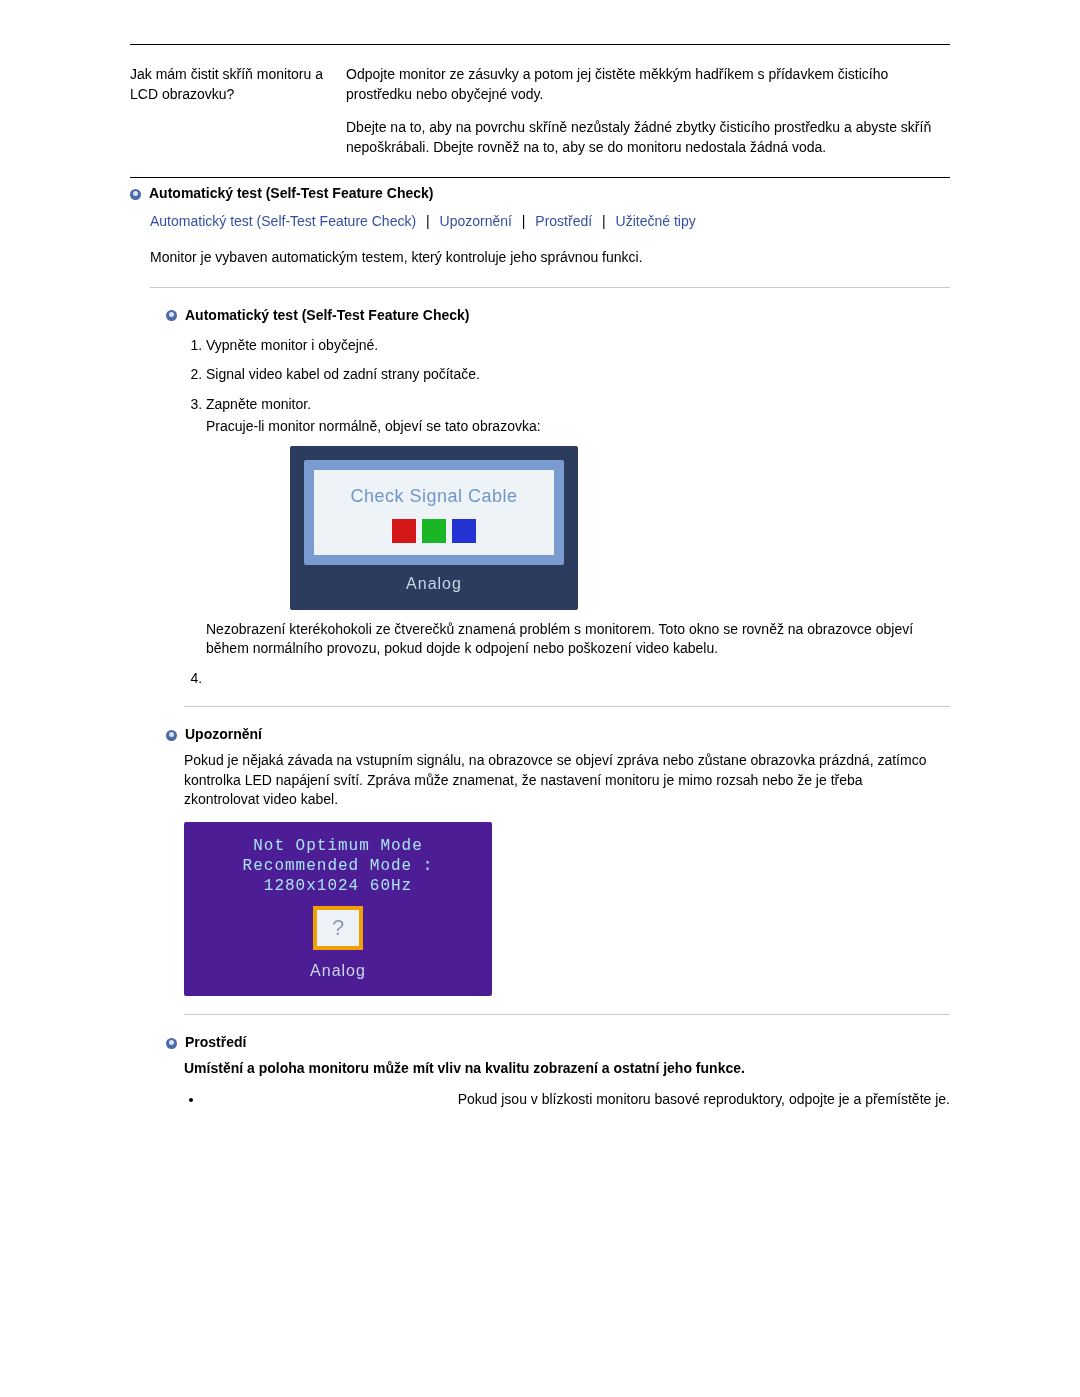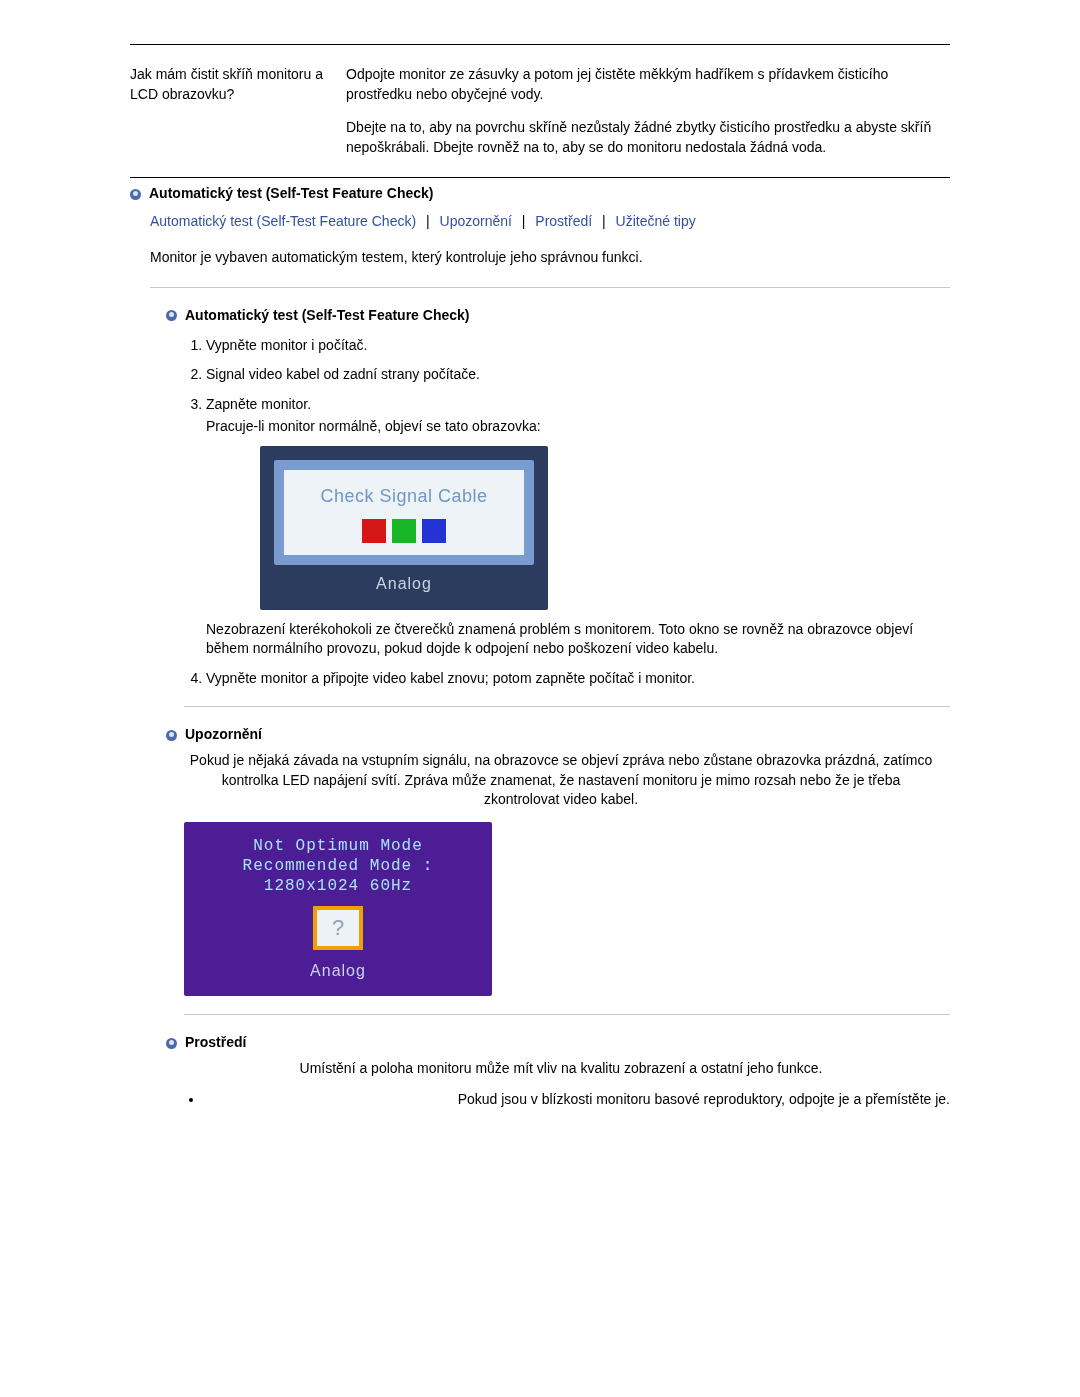--- a/index.html
+++ b/index.html
@@ -132,33 +132,32 @@
   }
   ol.steps li {
     margin: 10px 0;
   }
   ol.steps li .sub {
     margin-top: 2px;
   }
 
   .section-body {
     margin: 6px 12px 12px 54px;
-    text-align: center;
   }
 
   ul.dot {
     list-style: disc;
     margin: 8px 0 12px 74px;
     padding: 0;
     text-align: right;
   }
 
   
   .monitor1 {
-    margin: 10px 0 10px 54px;
+    margin: 10px 0 10px 84px;
     width: 260px;
     background: #2b3c5f;
     padding: 14px;
     border-radius: 2px;
   }
   .monitor1 .osd {
     background: #edf3f7;
     border: 10px solid #7a9bcf;
     border-radius: 2px;
     text-align: center;
@@ -261,21 +260,21 @@
     <div class="bullet-line">
       <span class="bullet-icon">
           <span class="outer"></span>
           <span class="inner"></span>
         </span>
       <span>Automatický test (Self-Test Feature Check)</span>
     </div>
   </div>
 
   <ol class="steps">
-    <li><span>Vypněte monitor i počítač.</span></li>
+    <li><span>Vypněte monitor i obyčejné.</span></li>
     <li><span>Signal video kabel od zadní strany počítače.</span></li>
     <li>
       <span>Zapněte monitor.</span>
       <div class="sub">Pracuje-li monitor normálně, objeví se tato obrazovka:</div>
 
       
       <div class="monitor1">
         <div class="osd">
           <div class="txt">Check Signal Cable</div>
           <div class="squares">
@@ -283,21 +282,20 @@
             <div class="sq green"></div>
             <div class="sq blue"></div>
           </div>
         </div>
         <div class="monitor-label">Analog</div>
       </div>
 
       <div class="sub" style="margin-top:8px;">Nezobrazení kterékohokoli ze čtverečků znamená problém s monitorem. Toto okno se rovněž na obrazovce objeví během normálního provozu, pokud dojde k odpojení nebo poškození video kabelu.</div>
     </li>
     <li>
-      <span>Vypněte monitor a připojte video kabel znovu; potom zapněte počítač i monitor.</span>
     </li>
   </ol>
 
   <hr class="thin indent">
 
   <div class="sub">
     <div class="bullet-line">
       <span class="bullet-icon">
           <span class="outer"></span>
           <span class="inner"></span>
@@ -319,18 +317,18 @@
 
   <div class="sub">
     <div class="bullet-line">
       <span class="bullet-icon">
           <span class="outer"></span>
           <span class="inner"></span>
         </span>
       <span>Prostředí</span>
     </div>
   </div>
-  <div class="section-body" style="font-weight:normal;">Umístění a poloha monitoru může mít vliv na kvalitu zobrazení a ostatní jeho funkce.</div>
+  <div class="section-body" style="font-weight:bold;">Umístění a poloha monitoru může mít vliv na kvalitu zobrazení a ostatní jeho funkce.</div>
   <ul class="dot">
     <li>Pokud jsou v blízkosti monitoru basové reproduktory, odpojte je a přemístěte je.</li>
   </ul>
 
 </div>
 
 </body></html>

